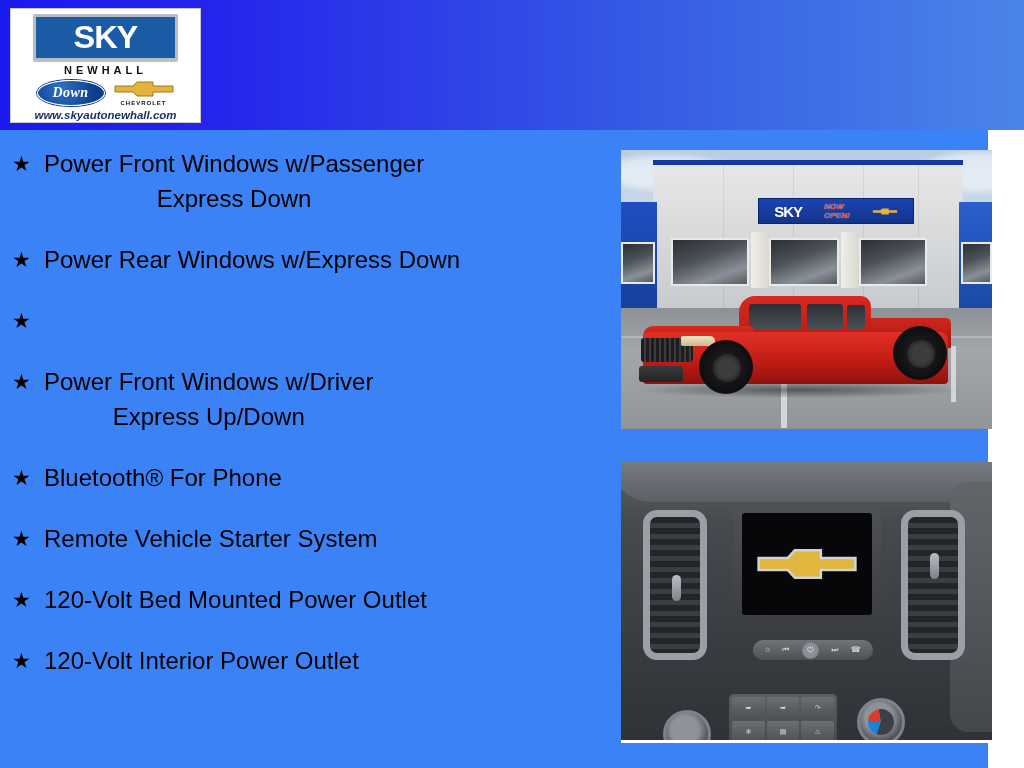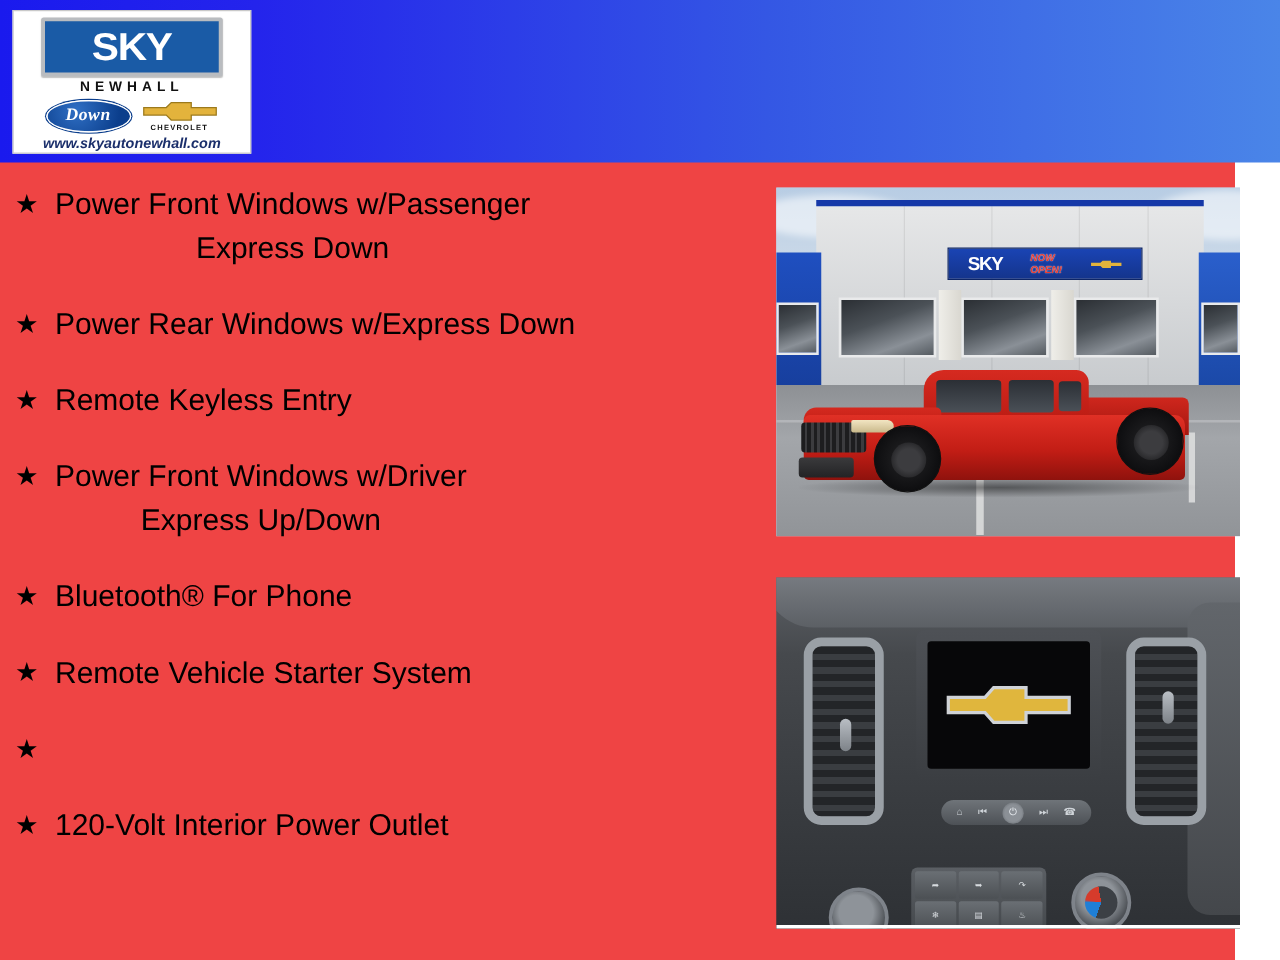--- a/index.html
+++ b/index.html
@@ -2,21 +2,21 @@
 <html><head>
 <meta charset="utf-8">
 <style>
   * { box-sizing: border-box; margin: 0; padding: 0; }
   html, body {
     width: 1024px; height: 768px;
     background: #ffffff;
     font-family: "Liberation Sans", sans-serif;
     overflow: hidden;
   }
-  #page { position: relative; width: 988px; height: 768px; background:#ef4444; }
+  #page { position: relative; width: 988px; height: 768px; background:#3b82f6; }
 
   
   #header {
     position: absolute; left:0; top:0; width:1024px; height:130px;
     background: linear-gradient(90deg, #1a1aee 0%, #2424ec 20%, #3457e4 60%, #4a85e8 100%);
   }
   #header-title {
     position:absolute; left:0; top:50px; width:1024px;
     text-align:center; color:#ffffff; font-size:25px; letter-spacing:.2px;
     font-weight:400;
@@ -284,41 +284,41 @@
 Express Down</span>
     </div>
 
     <div class="feature-row">
       <span class="bullet-star">★</span>
       <span class="feature-text">Power Rear Windows w/Express Down</span>
     </div>
 
     <div class="feature-row">
       <span class="bullet-star">★</span>
-      <span class="feature-text">Remote Keyless Entry</span>
     </div>
 
     <div class="feature-row">
       <span class="bullet-star">★</span>
       <span class="feature-text">Power Front Windows w/Driver
 Express Up/Down</span>
     </div>
 
     <div class="feature-row">
       <span class="bullet-star">★</span>
       <span class="feature-text">Bluetooth® For Phone</span>
     </div>
 
     <div class="feature-row">
       <span class="bullet-star">★</span>
       <span class="feature-text">Remote Vehicle Starter System</span>
     </div>
 
     <div class="feature-row">
       <span class="bullet-star">★</span>
+      <span class="feature-text">120-Volt Bed Mounted Power Outlet</span>
     </div>
 
     <div class="feature-row">
       <span class="bullet-star">★</span>
       <span class="feature-text">120-Volt Interior Power Outlet</span>
     </div>
 
   </div>
 
   <div id="photo-exterior">

